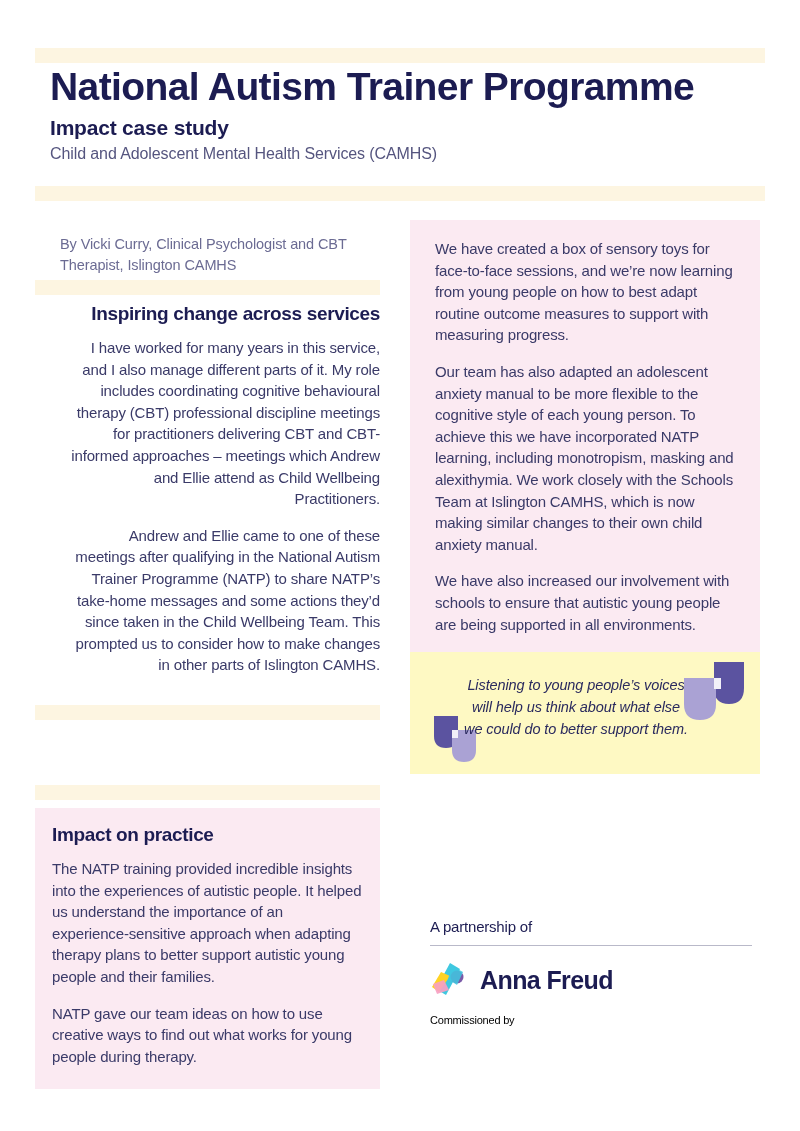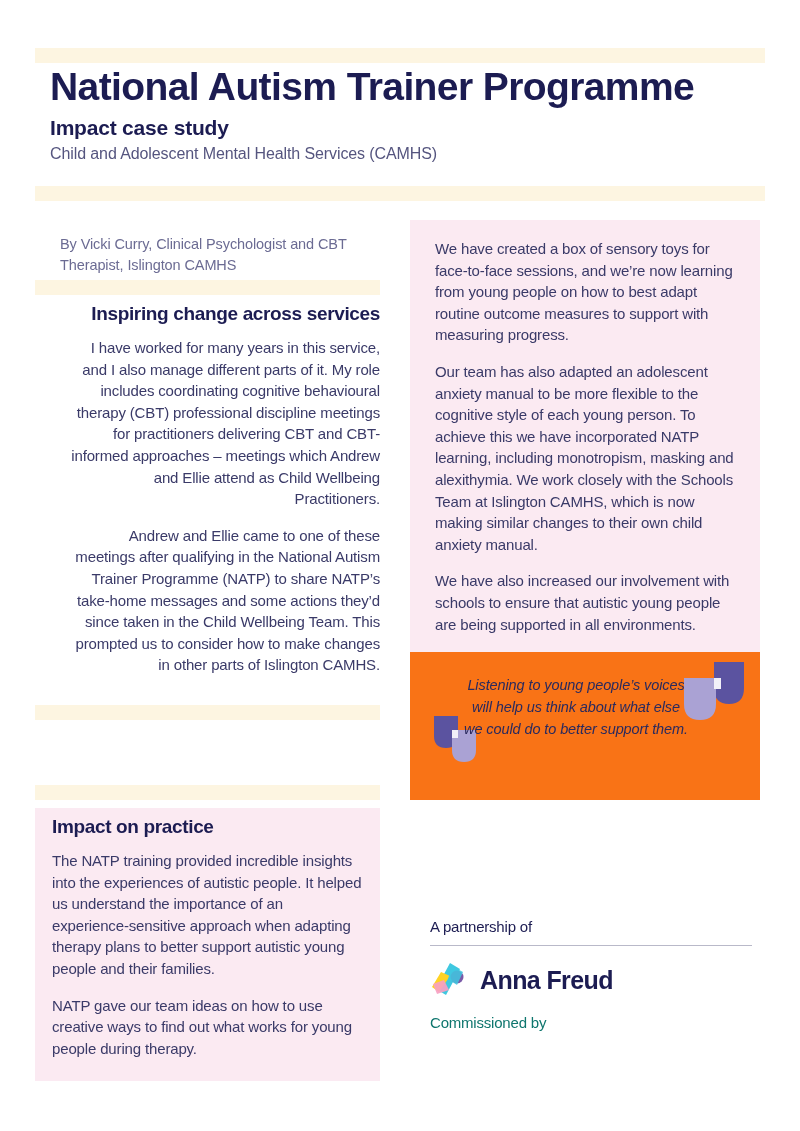--- a/index.html
+++ b/index.html
@@ -120,32 +120,32 @@
     left: 410px;
     top: 220px;
     width: 350px;
     padding: 18px 20px 20px 25px;
   }
   #pink-left {
     position: absolute;
     left: 35px;
     top: 808px;
     width: 345px;
-    padding: 8px 17px 22px 17px;
+    padding: 16px 17px 22px 17px;
   }
   #pink-left .section-heading { margin-bottom: 12px; }
 
   
   #quote-box {
     position: absolute;
     left: 410px;
     top: 652px;
     width: 350px;
-    height: 148px;
-    background: #f97316;
+    height: 122px;
+    background: #fef9c3;
     box-sizing: border-box;
   }
   .quote-text {
     position: absolute;
     left: 52px;
     top: 22px;
     width: 228px;
     margin: 0;
     font-size: 14.5px;
     line-height: 1.52;
@@ -185,22 +185,22 @@
   }
   .logo-mark { width: 38px; height: 36px; flex: 0 0 auto; }
   .logo-word {
     font-size: 25px;
     font-weight: bold;
     color: #1c1c52;
     letter-spacing: -0.6px;
   }
   #commissioned-label {
     margin: 16px 0 0 0;
-    font-size: 15px;
-    color: #0f766e;
+    font-size: 11px;
+    color: #000000;
     letter-spacing: -0.2px;
   }
 </style>
 </head>
 <body>
 
 <div class="page">
 
   <div class="band" id="band-top"></div>
   <div class="band" id="band-under-header"></div>

